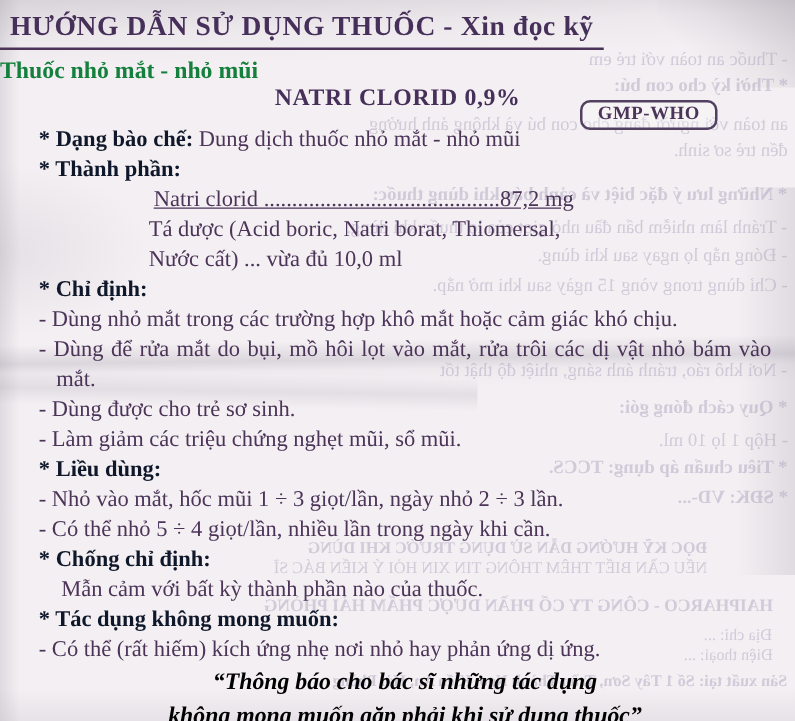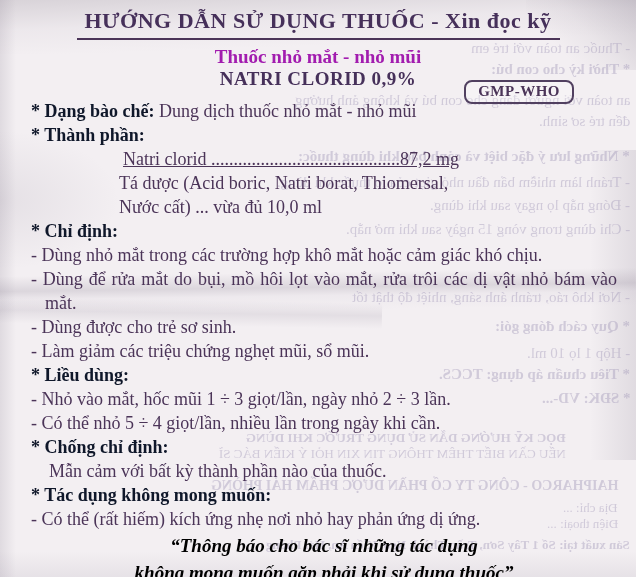--- a/index.html
+++ b/index.html
@@ -38,27 +38,27 @@
     position:absolute;white-space:nowrap;
     transform:scaleX(-1);
     color:#9e94b6;opacity:.40;filter:blur(0.45px);
     font-size:15px;
   }
   .bb{font-weight:bold;}
 
   
   .content{position:absolute;inset:0;}
   .hdr{
-    position:absolute;top:8px;left:0;right:0;text-align:center;
+    position:absolute;top:8px;left:0;right:0;
     font-size:22px;font-weight:bold;letter-spacing:.5px;color:#46305a;
   }
   .hdr .ul{display:inline-block;border-bottom:2px solid #4b3458;padding:0 8px 4px 8px;}
   .sub{
-    position:absolute;top:46px;left:0;right:0;text-align:center;
-    font-size:19px;font-weight:bold;color:#a21caf;
+    position:absolute;top:46px;left:0;right:0;
+    font-size:19px;font-weight:bold;color:#15803d;
   }
   .prod{
     position:absolute;top:68px;left:0;right:0;text-align:center;
     font-size:19px;font-weight:bold;letter-spacing:.5px;color:#46305a;
   }
   .badge{
     position:absolute;top:80px;right:62px;
     border:2px solid #514060;border-radius:8px;
     padding:1px 12px 2px 12px;
     font-size:15px;letter-spacing:.5px;color:#4b3458;

